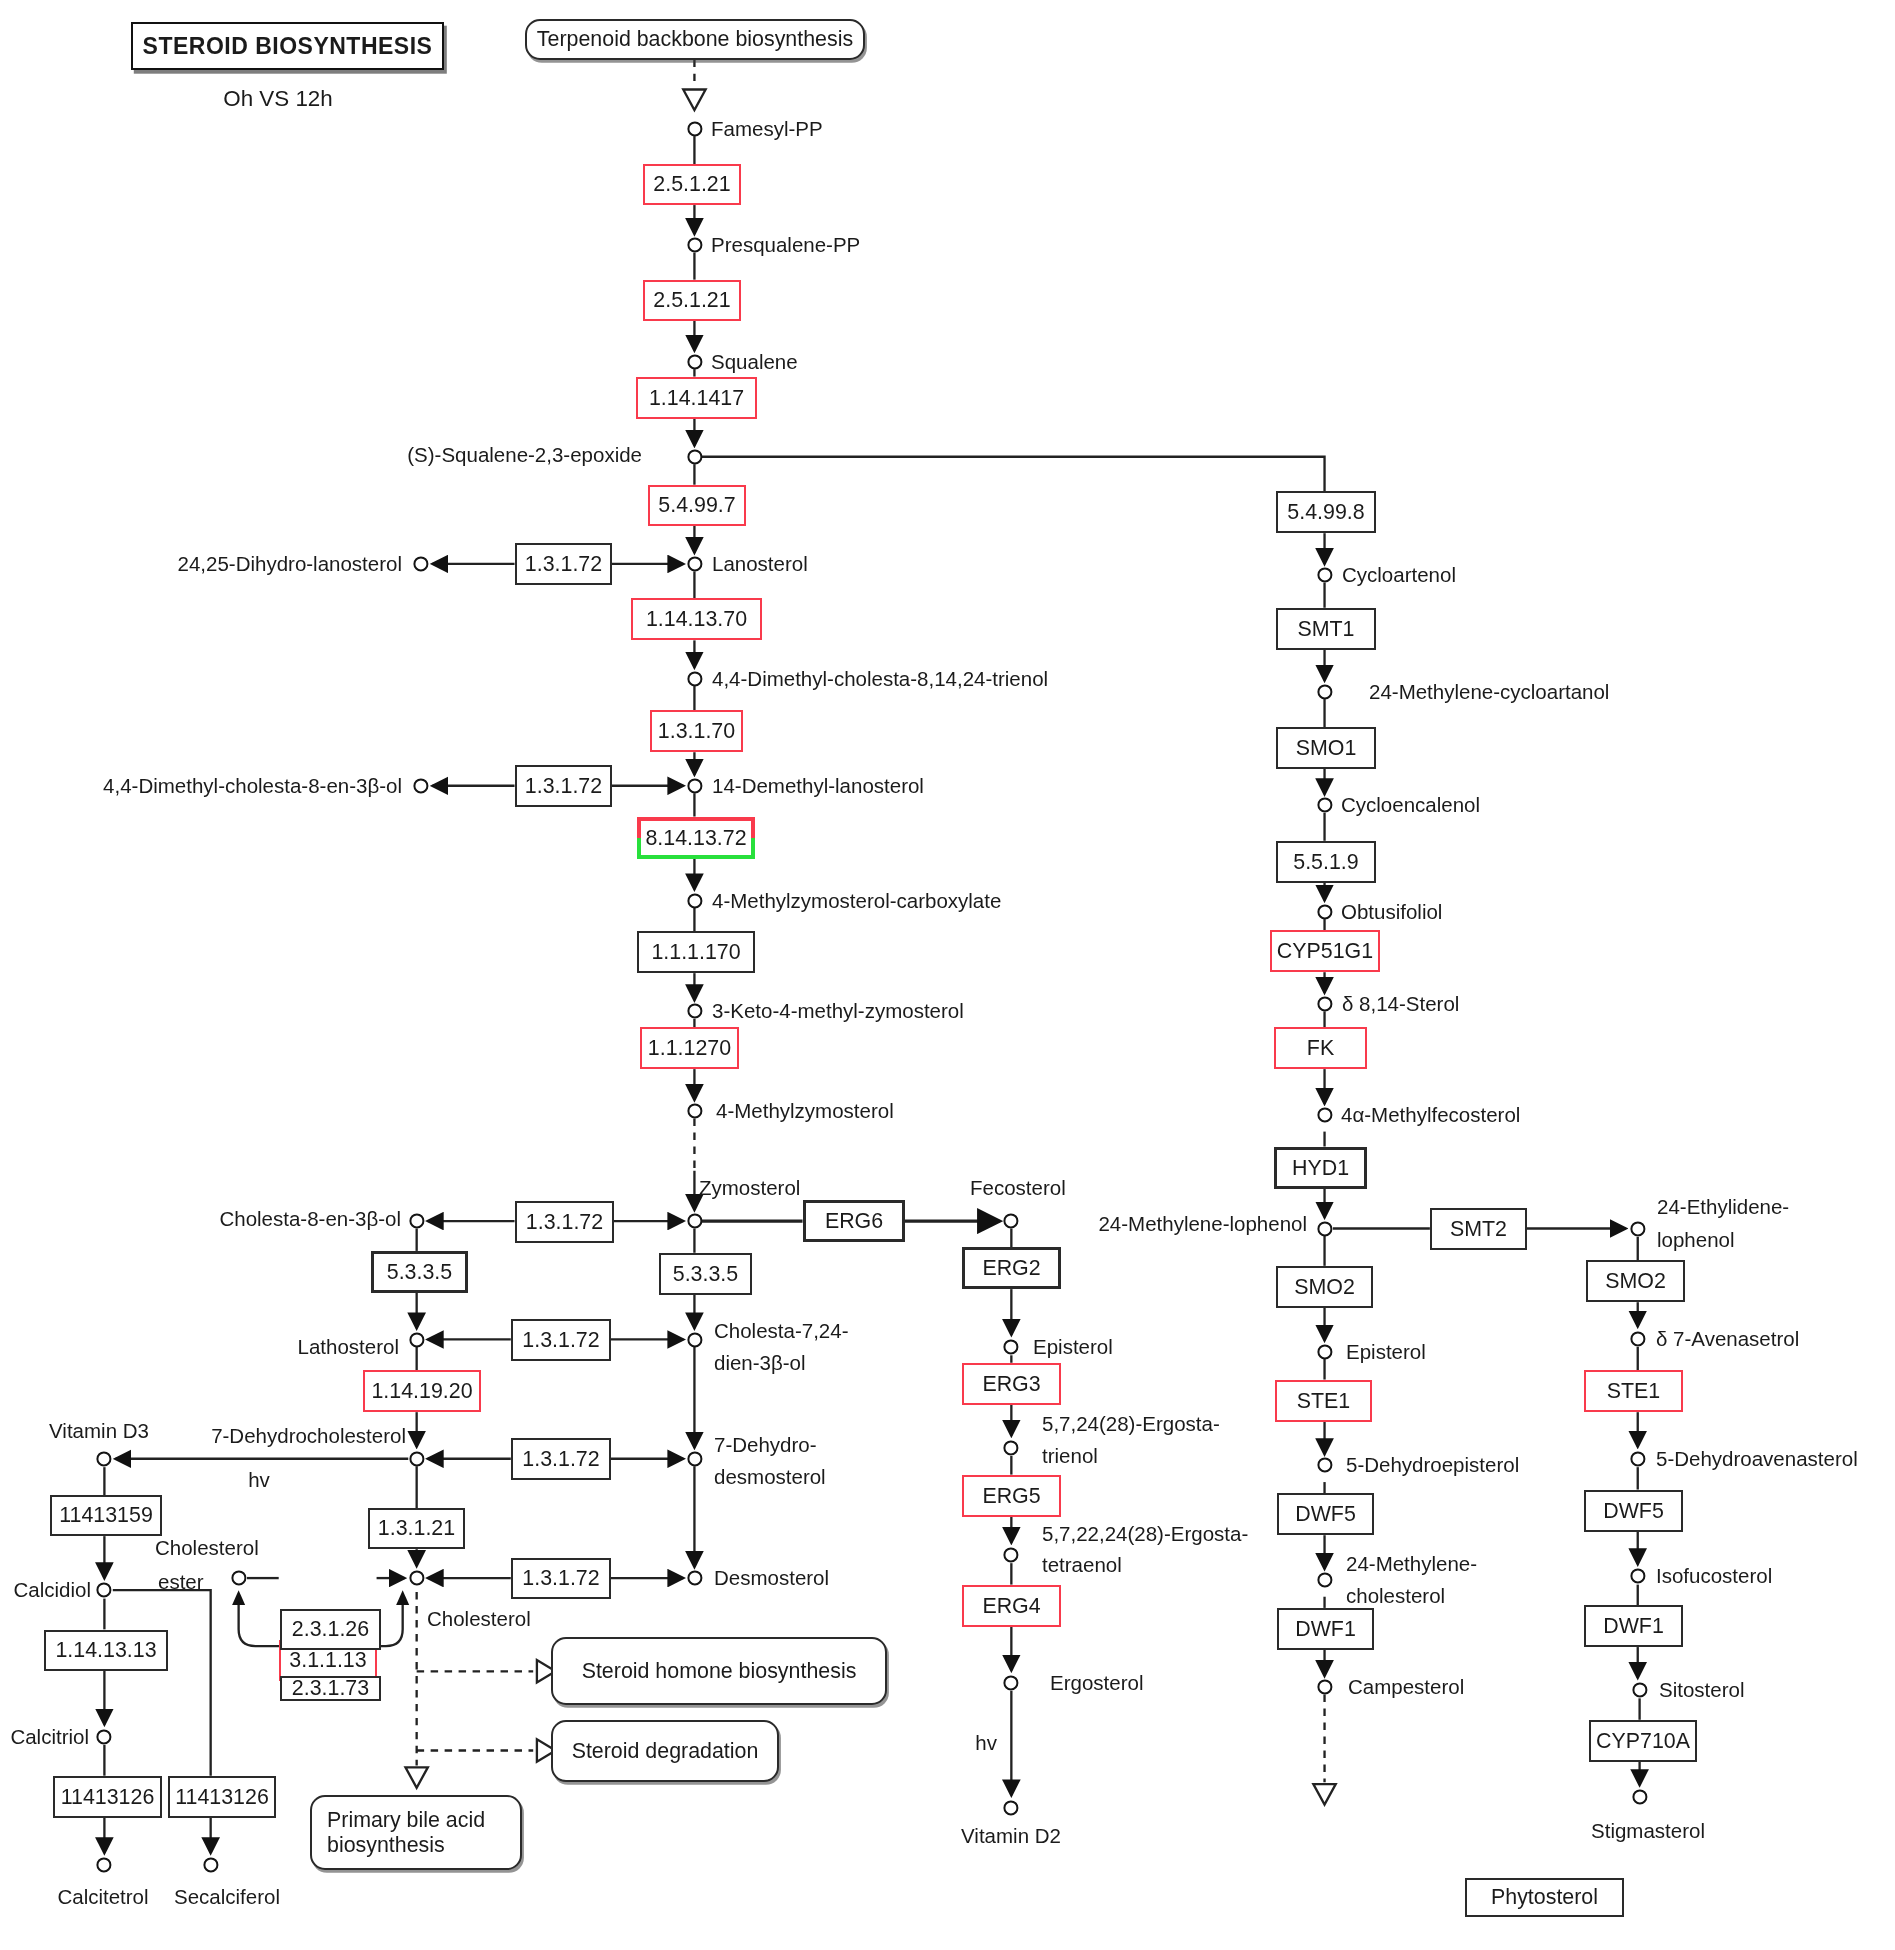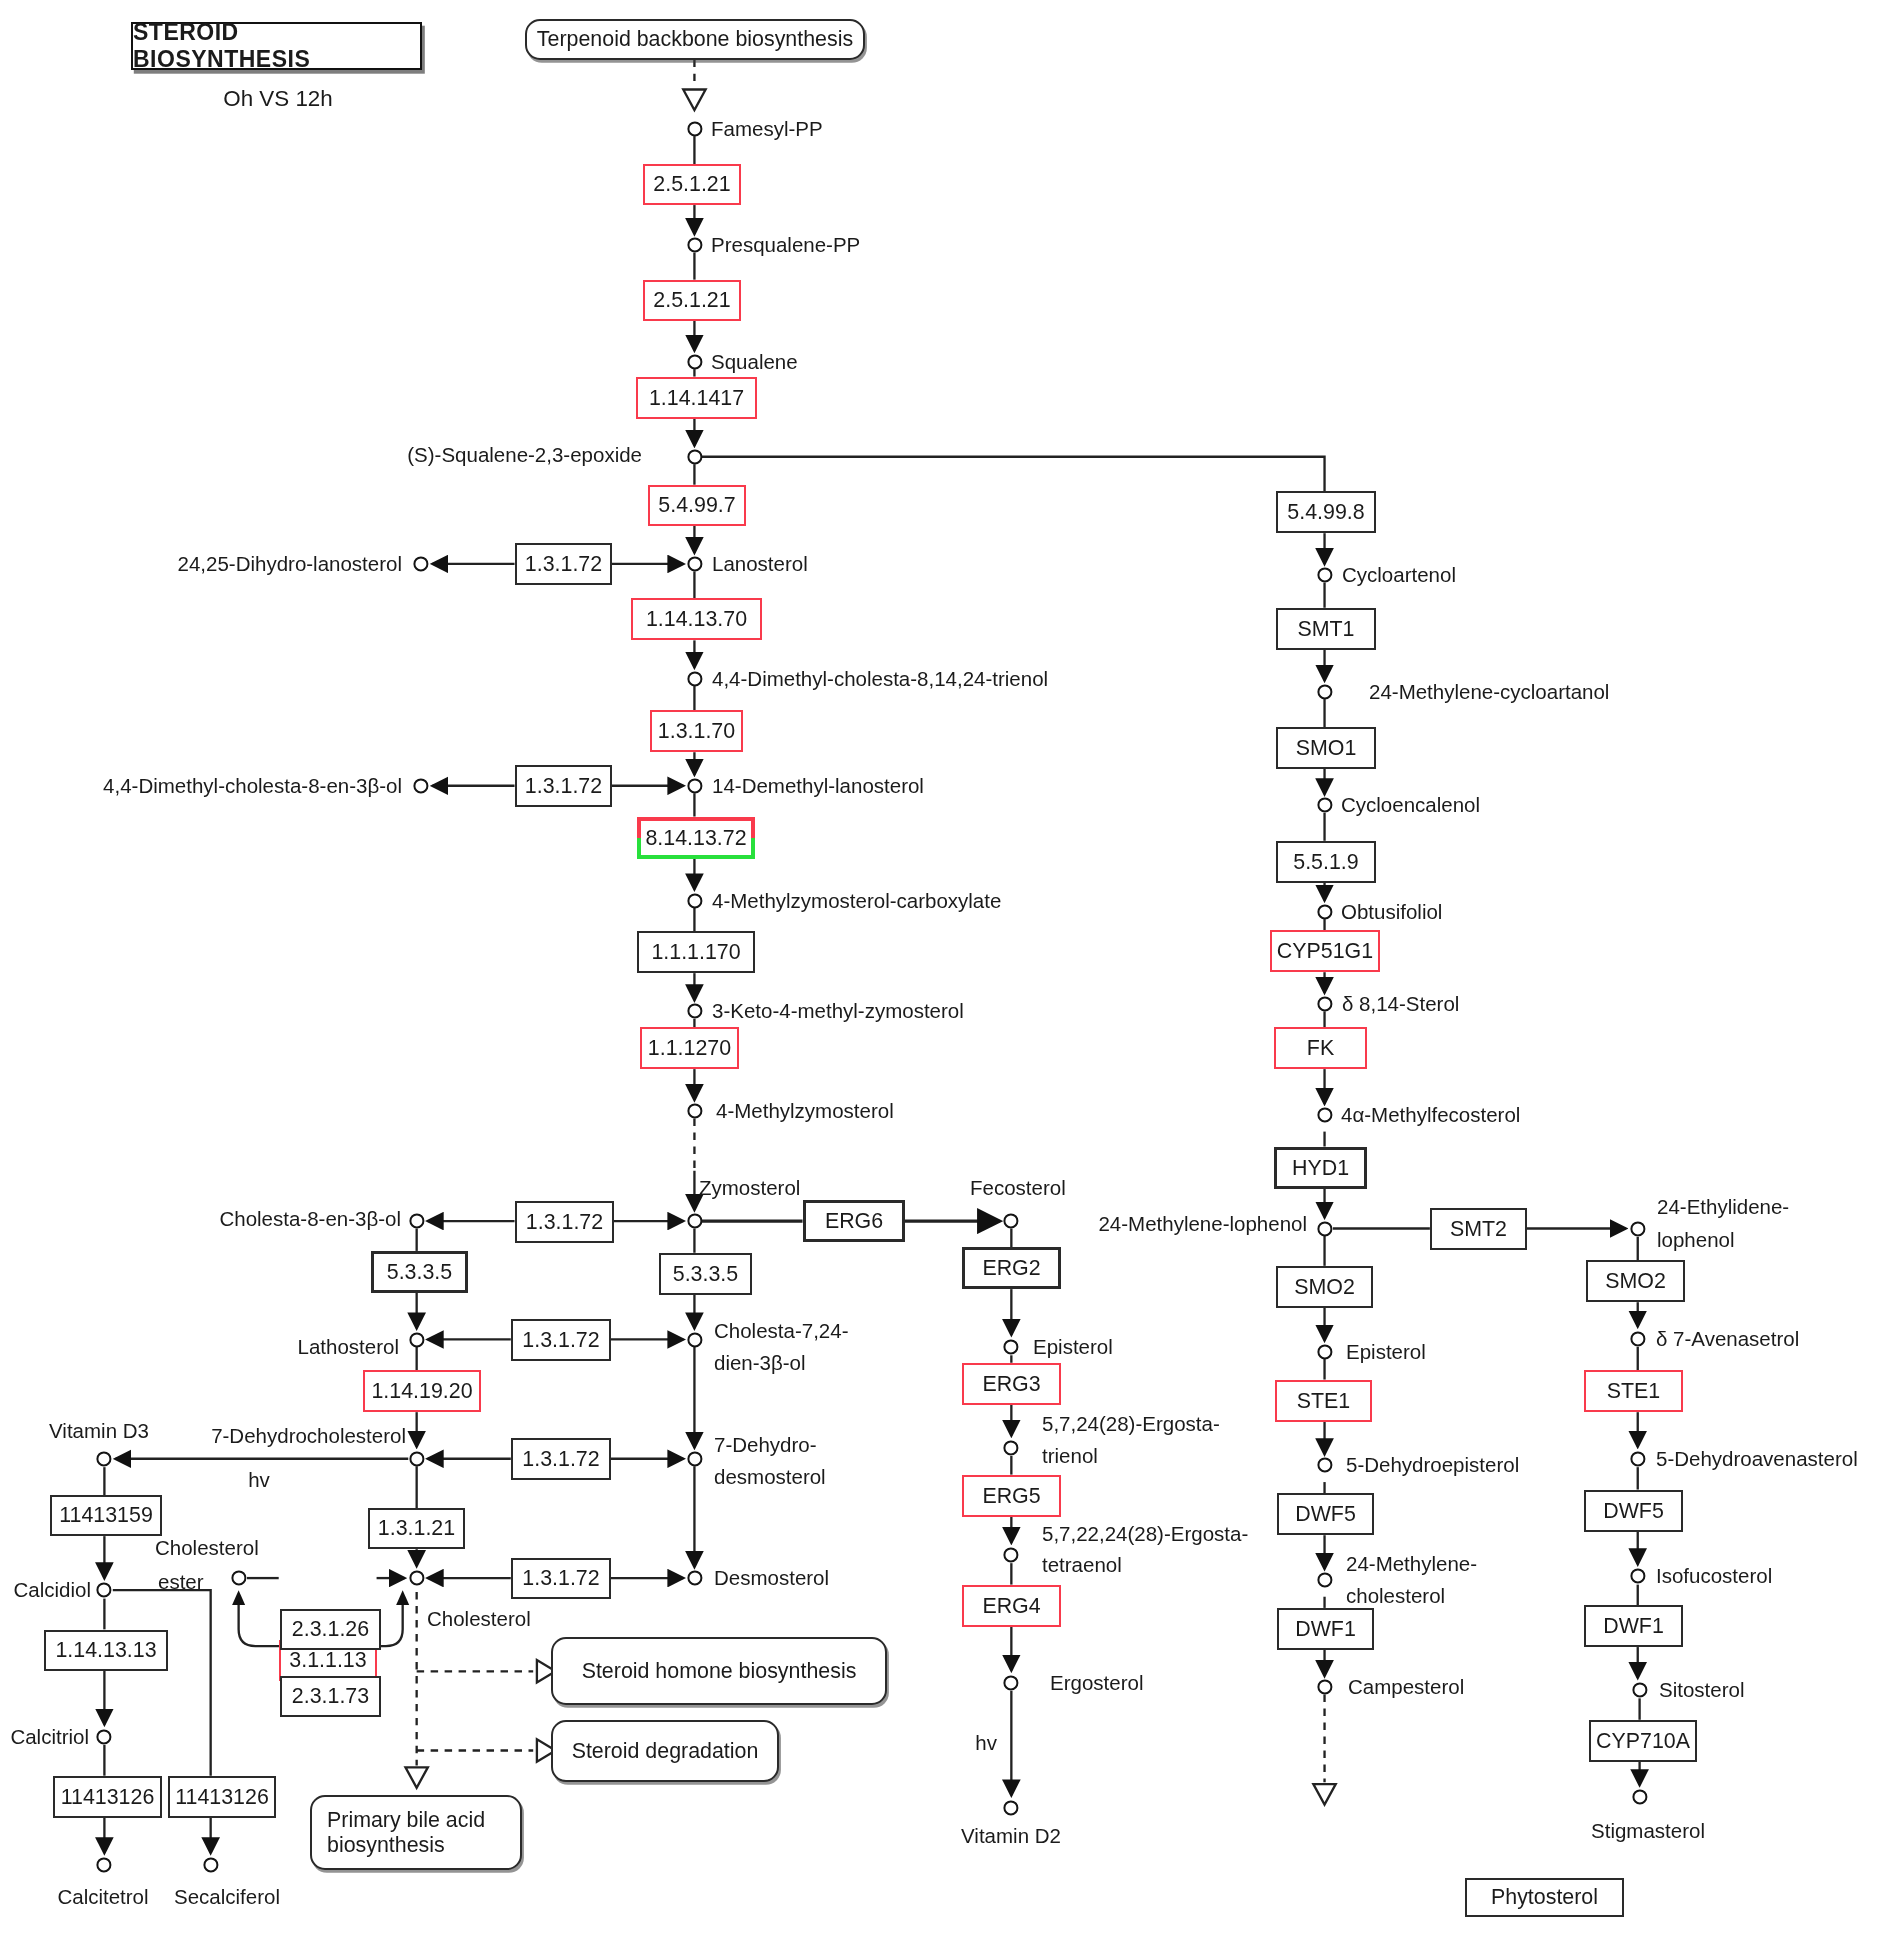--- a/index.html
+++ b/index.html
@@ -163,21 +163,21 @@
 
   <g fill="#fff" stroke="#222" stroke-width="2.5">
     <polygon points="733,96 757,96 745,118"></polygon>
     <polygon points="435,1896 459,1896 447,1918"></polygon>
     <polygon points="1409,1914 1433,1914 1421,1936"></polygon>
     <polygon points="576,1781 576,1805 596,1793"></polygon>
     <polygon points="576,1866 576,1890 596,1878"></polygon>
   </g>
 </svg>
 
-<div class="tbox" style="left:131px;top:22.4px;width:291px;height:48px;">
+<div class="tbox" style="left:131px;top:22.4px;width:313px;height:48px;">
   <span>STEROID BIOSYNTHESIS</span>
 </div>
 <div class="lbl ctr" style="left:278px;top:99px;font-size:22.4px;">Oh VS 12h</div>
 
 <div class="pbox" style="left:525px;top:18.6px;width:340px;height:41px;">Terpenoid backbone biosynthesis</div>
 <div class="pbox" style="left:551px;top:1637px;width:336px;height:68px;">Steroid homone biosynthesis</div>
 <div class="pbox" style="left:551px;top:1720px;width:228px;height:62px;">Steroid degradation</div>
 <div class="pbox left" style="left:310px;top:1795px;width:212px;height:75px;padding-left:15px;">Primary bile acid biosynthesis</div>
 <div class="pbox sq" style="left:1465px;top:1878px;width:159px;height:39px;">Phytosterol</div>
 
@@ -197,21 +197,21 @@
 <div class="ebox bold" style="left:803px;top:1200px;width:102px;height:42px;">ERG6</div>
 <div class="ebox" style="left:515px;top:1201px;width:99px;height:42px;">1.3.1.72</div>
 <div class="ebox bold" style="left:371px;top:1251px;width:97px;height:42px;">5.3.3.5</div>
 <div class="ebox" style="left:659px;top:1253px;width:93px;height:42px;">5.3.3.5</div>
 <div class="ebox" style="left:511px;top:1319px;width:100px;height:42px;">1.3.1.72</div>
 <div class="ebox red" style="left:363px;top:1370px;width:118px;height:42px;">1.14.19.20</div>
 <div class="ebox" style="left:511px;top:1438px;width:100px;height:42px;">1.3.1.72</div>
 <div class="ebox" style="left:368px;top:1508px;width:97px;height:41px;">1.3.1.21</div>
 <div class="ebox red" style="left:279px;top:1640px;width:98px;height:41px;">3.1.1.13</div>
 <div class="ebox" style="left:280px;top:1609px;width:101px;height:41px;">2.3.1.26</div>
-<div class="ebox" style="left:280px;top:1676px;width:101px;height:41px;">2.3.1.73</div>
+<div class="ebox" style="left:280px;top:1676px;width:101px;height:25px;">2.3.1.73</div>
 <div class="ebox" style="left:511px;top:1558px;width:100px;height:41px;">1.3.1.72</div>
 
 <div class="ebox" style="left:50px;top:1495px;width:112px;height:41px;">11413159</div>
 <div class="ebox" style="left:44px;top:1630px;width:124px;height:41px;">1.14.13.13</div>
 <div class="ebox" style="left:53px;top:1776px;width:109px;height:42px;">11413126</div>
 <div class="ebox" style="left:168px;top:1776px;width:108px;height:42px;">11413126</div>
 
 <div class="ebox bold" style="left:962px;top:1247px;width:99px;height:42px;">ERG2</div>
 <div class="ebox red" style="left:962px;top:1363px;width:99px;height:42px;">ERG3</div>
 <div class="ebox red" style="left:962px;top:1475px;width:99px;height:42px;">ERG5</div>

